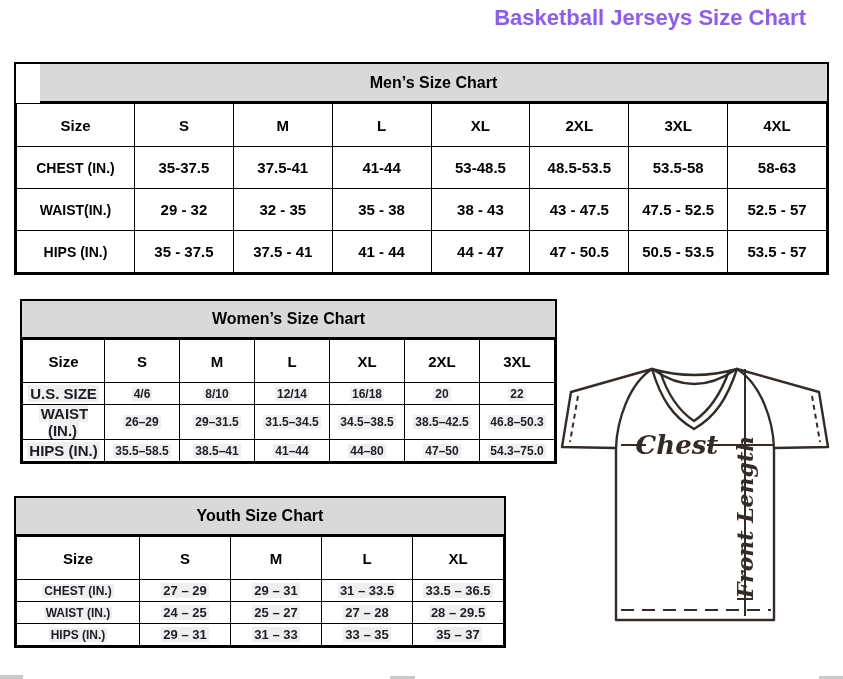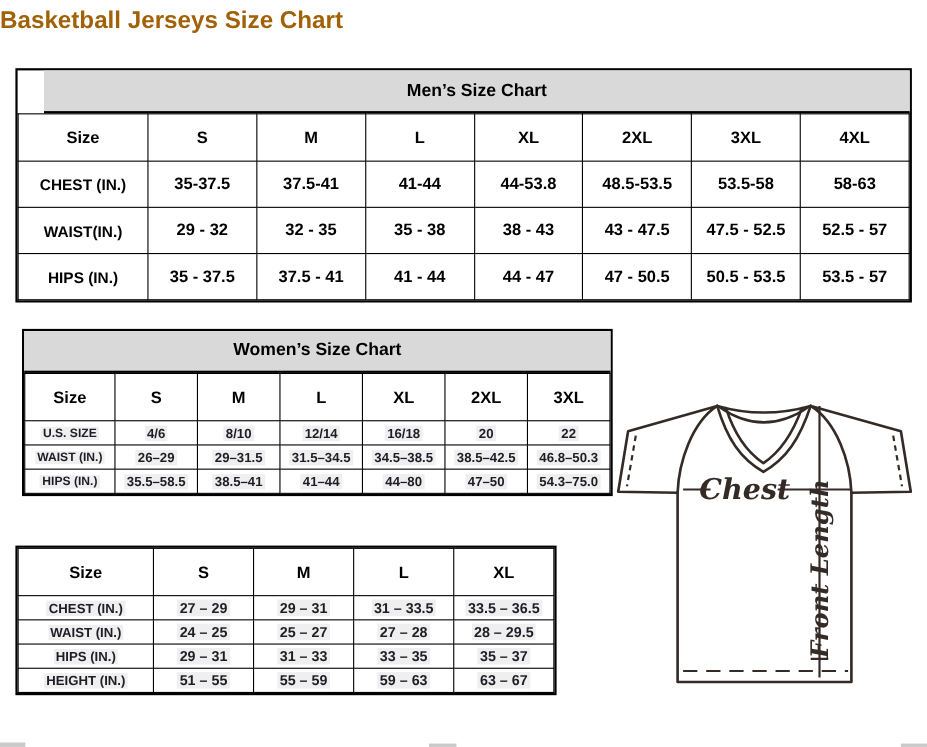--- a/index.html
+++ b/index.html
@@ -2,22 +2,22 @@
 <html><head>
 <meta charset="utf-8">
 <style>
   html,body{margin:0;padding:0;}
   body{
     width:843px;height:679px;position:relative;background:#ffffff;
     font-family:"Liberation Sans", sans-serif;color:#000;
     overflow:hidden;
   }
   .page-title{
-    position:absolute;top:5px;left:0;width:806px;text-align:left;
-    font-size:22px;font-weight:bold;color:#a16207;margin:0;
+    position:absolute;top:5px;left:0;width:806px;text-align:right;
+    font-size:22px;font-weight:bold;color:#8b5cf6;margin:0;
   }
   .tbl{position:absolute;border:2px solid #000;background:#fff;}
   .tbl-title{
     background:#d9d9d9;border-bottom:2px solid #000;text-align:center;
     font-weight:bold;font-size:16px;
   }
   table{border-collapse:collapse;width:100%;table-layout:fixed;}
   th,td{border:1px solid #000;text-align:center;font-weight:bold;padding:0;vertical-align:middle;}
   
   .t-mens{left:14px;top:62px;width:811px;}
@@ -26,21 +26,21 @@
   .t-mens tbody tr{height:42px;}
   .t-mens th,.t-mens td{font-size:15px;}
   .t-mens tbody th{font-size:14px;}
   .t-mens th:first-child{width:117px;}
   
   .t-womens{left:20px;top:299px;width:533px;}
   .t-womens .tbl-title{height:36px;line-height:36px;}
   .t-womens thead tr{height:43px;}
   .t-womens tbody tr{height:22px;}
   .t-womens thead th{font-size:15px;}
-  .t-womens tbody th{font-size:11px;}
+  .t-womens tbody th{font-size:15px;}
   .t-womens tbody td{font-size:12px;margin-left:46px;}
   .t-womens th:first-child{width:81px;}
   
   .t-youth{left:14px;top:496px;width:488px;}
   .t-youth .tbl-title{height:36px;line-height:36px;}
   .t-youth thead tr{height:43px;}
   .t-youth tbody tr{height:22px;}
   .t-youth thead th{font-size:15px;}
   .t-youth tbody th{font-size:12px;}
   .t-youth tbody td{font-size:13px;}
@@ -79,21 +79,21 @@
           <th><span class="hl">3XL</span></th>
           <th><span class="hl">4XL</span></th>
         </tr>
       </thead>
     <tbody>
         <tr>
           <th><span class="hl">CHEST (IN.)</span></th>
           <td><span class="hl">35-37.5</span></td>
           <td><span class="hl">37.5-41</span></td>
           <td><span class="hl">41-44</span></td>
-          <td><span class="hl">44-53.8</span></td>
+          <td><span class="hl">53-48.5</span></td>
           <td><span class="hl">48.5-53.5</span></td>
           <td><span class="hl">53.5-58</span></td>
           <td><span class="hl">58-63</span></td>
         </tr>
         <tr>
           <th><span class="hl">WAIST(IN.)</span></th>
           <td><span class="hl">29 - 32</span></td>
           <td><span class="hl">32 - 35</span></td>
           <td><span class="hl">35 - 38</span></td>
           <td><span class="hl">38 - 43</span></td>
@@ -155,20 +155,21 @@
           <td><span class="hl">41–44</span></td>
           <td><span class="hl">44–80</span></td>
           <td><span class="hl">47–50</span></td>
           <td><span class="hl">54.3–75.0</span></td>
         </tr>
       </tbody>
   </table>
 </section>
 
 <section class="tbl t-youth hl-on">
+  <div class="tbl-title">Youth Size Chart</div>
   <table>
     <thead>
         <tr>
           <th><span class="hl">Size</span></th>
           <th><span class="hl">S</span></th>
           <th><span class="hl">M</span></th>
           <th><span class="hl">L</span></th>
           <th><span class="hl">XL</span></th>
         </tr>
       </thead>
@@ -186,27 +187,20 @@
           <td><span class="hl">25 – 27</span></td>
           <td><span class="hl">27 – 28</span></td>
           <td><span class="hl">28 – 29.5</span></td>
         </tr>
         <tr>
           <th><span class="hl">HIPS (IN.)</span></th>
           <td><span class="hl">29 – 31</span></td>
           <td><span class="hl">31 – 33</span></td>
           <td><span class="hl">33 – 35</span></td>
           <td><span class="hl">35 – 37</span></td>
-        </tr>
-        <tr>
-          <th><span class="hl">HEIGHT (IN.)</span></th>
-          <td><span class="hl">51 – 55</span></td>
-          <td><span class="hl">55 – 59</span></td>
-          <td><span class="hl">59 – 63</span></td>
-          <td><span class="hl">63 – 67</span></td>
         </tr>
       </tbody>
   </table>
 </section>
 
 <svg class="jersey" viewBox="556 356 284 272">
   <g fill="none" stroke="#342b27" stroke-width="2.4" stroke-linejoin="round" stroke-linecap="round">
 
     <path d="M652,369 L571,392 L562,447 L616,448 C617,420 629,384 652,369"></path>
 

